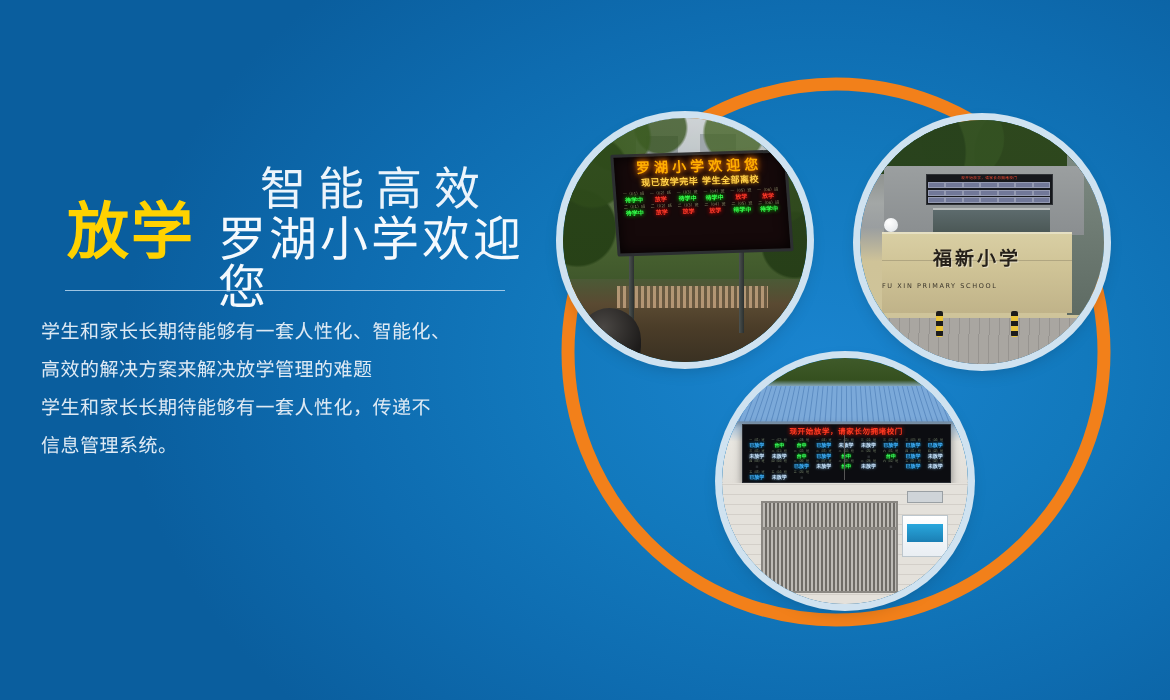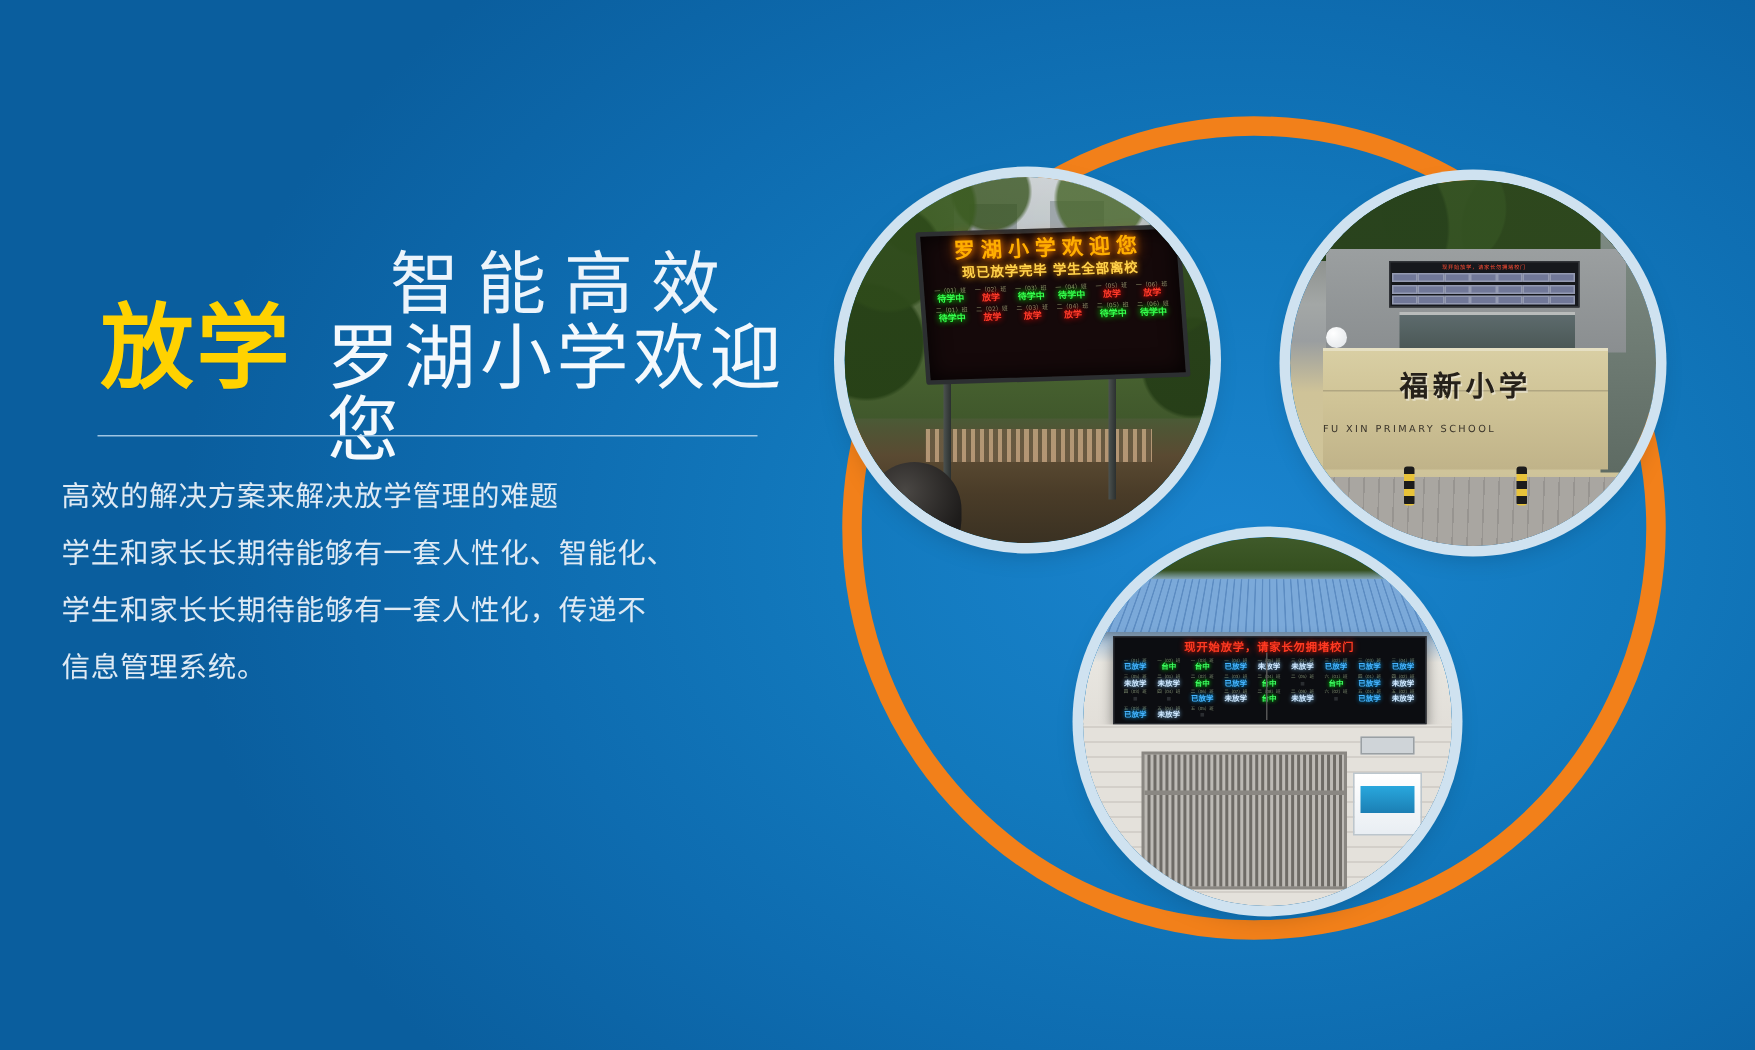--- a/index.html
+++ b/index.html
@@ -305,22 +305,22 @@
   <div class="copy">
 
     <div class="title-block">
       <div class="t-sub">智能高效</div>
       <div class="t-big">放学</div>
       <div class="t-main">罗湖小学欢迎您</div>
       <div class="rule"></div>
     </div>
 
     <div class="para">
+      <div>学生和家长长期待能够有一套人性化、智能化、</div>
       <div>高效的解决方案来解决放学管理的难题</div>
-      <div>学生和家长长期待能够有一套人性化、智能化、</div>
       <div>学生和家长长期待能够有一套人性化，传递不</div>
       <div>信息管理系统。</div>
     </div>
   </div>
 
   <div class="photo p1">
     <div class="inner">
       <div class="sky"></div>
       <div class="bldg"></div>
       <div class="leaves"></div>

